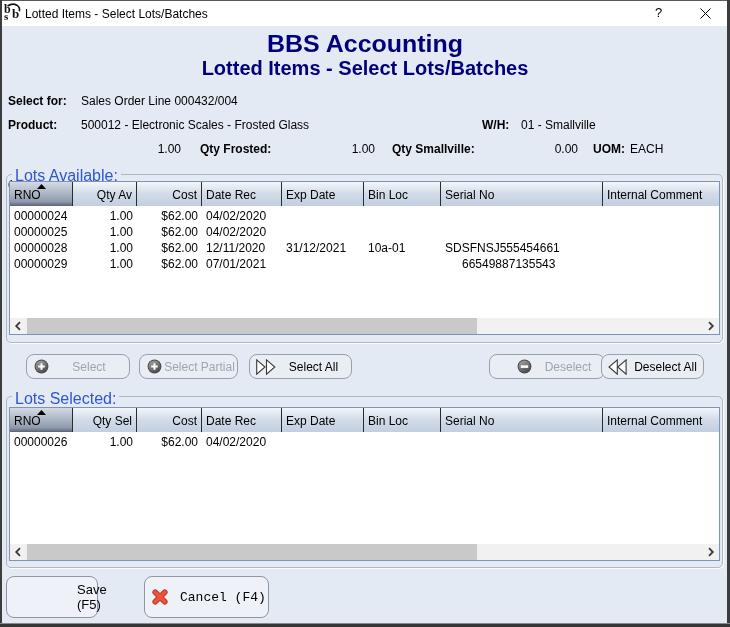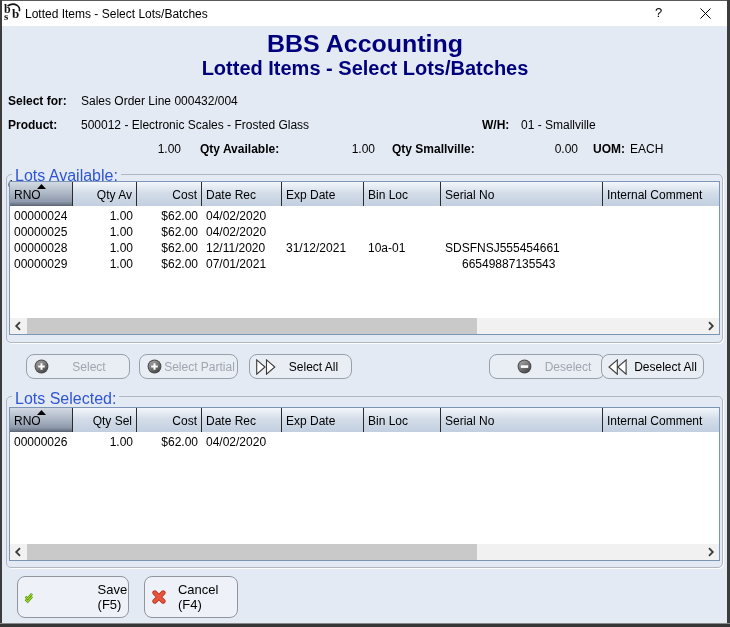--- a/index.html
+++ b/index.html
@@ -48,21 +48,21 @@
 <div class="abs lbl b" style="left:8px;top:94px;">Select for:</div>
 <div class="abs lbl" style="left:81px;top:94px;">Sales Order Line 000432/004</div>
 
 <div class="abs lbl b" style="left:8px;top:118px;">Product:</div>
 <div class="abs lbl" style="left:81px;top:118px;">500012 - Electronic Scales - Frosted Glass</div>
 <div class="abs lbl b" style="left:482px;top:118px;">W/H:</div>
 <div class="abs lbl" style="left:521px;top:118px;">01 - Smallville</div>
 
 <div class="abs lbl b" style="left:8px;top:142px;margin-top:36px;">Qty to Select:</div>
 <div class="abs lbl" style="left:81px;top:142px;width:100px;text-align:right;">1.00</div>
-<div class="abs lbl b" style="left:200px;top:142px;">Qty Available:</div>
+<div class="abs lbl b" style="left:200px;top:142px;">Qty Frosted:</div>
 <div class="abs lbl" style="left:275px;top:142px;width:100px;text-align:right;">1.00</div>
 <div class="abs lbl b" style="left:392px;top:142px;">Qty Smallville:</div>
 <div class="abs lbl" style="left:478px;top:142px;width:100px;text-align:right;">0.00</div>
 <div class="abs lbl b" style="left:593px;top:142px;">UOM:</div>
 <div class="abs lbl" style="left:630px;top:142px;">EACH</div>
 
 <div class="abs fieldset" style="left:6px;top:174px;width:717px;height:169px;"></div>
 <div class="abs flabel" style="left:12px;top:167px;">Lots Available:</div>
 
 <div class="abs grid" style="left:9px;top:181px;width:711px;height:154px;">
@@ -196,30 +196,30 @@
     <div class="sarrow" style="left:0;"><svg width="17" height="16" viewBox="0 0 17 16">
           <path d="M10,4.2 L6.2,8 L10,11.8" fill="none" stroke="#3c3c3c" stroke-width="1.8"></path>
         </svg></div>
     <div class="sthumb" style="left:17px;width:450px;"></div>
     <div class="sarrow" style="right:0;"><svg width="17" height="16" viewBox="0 0 17 16">
           <path d="M7,4.2 L10.8,8 L7,11.8" fill="none" stroke="#3c3c3c" stroke-width="1.8"></path>
         </svg></div>
   </div>
 </div>
 
-<div class="bigbtn" style="left:17px;top:576px;width:112px;gap:48px;">
+<div class="bigbtn" style="left:6px;top:576px;width:92px;gap:48px;">
   <svg style="margin-left:6px" width="18" height="19" viewBox="0 0 18 19">
     <path d="M3,8 L7,12 L15,2.5" fill="none" stroke="#3f8e04" stroke-width="4.6" stroke-linejoin="miter"></path>
     <path d="M3,8 L7,12 L15,2.5" fill="none" stroke="#b3dc32" stroke-width="2.2"></path>
     <path d="M3,13 L7,17 L15,7.5" fill="none" stroke="#3f8e04" stroke-width="4.6"></path>
     <path d="M3,13 L7,17 L15,7.5" fill="none" stroke="#a6d52a" stroke-width="2.4"></path>
   </svg>
   <div style="margin-left:16px;">Save (F5)</div>
 </div>
-<div class="bigbtn" style="left:144px;top:576px;width:94px;">
+<div class="bigbtn" style="left:144px;top:576px;width:125px;font-family:Liberation Mono, monospace;">
   <svg style="margin-left:7px" width="16" height="16" viewBox="0 0 16 16">
     <path d="M3.2,3.2 L12.8,12.8 M12.8,3.2 L3.2,12.8" fill="none" stroke="#bd3620" stroke-width="5.6" stroke-linecap="round"></path>
     <path d="M3.2,3.2 L12.8,12.8 M12.8,3.2 L3.2,12.8" fill="none" stroke="#e8543c" stroke-width="3.6" stroke-linecap="round"></path>
   </svg>
   <div style="margin-left:12px;">Cancel (F4)</div>
 </div>
 
 <div class="abs" style="left:0;top:0;width:2px;height:627px;background:#3c3c3c;"></div>
 <div class="abs" style="left:727px;top:0;width:3px;height:627px;background:#3c3c3c;"></div>
 <div class="abs" style="left:0;top:623px;width:730px;height:1px;background:#8a8a8a;"></div>

